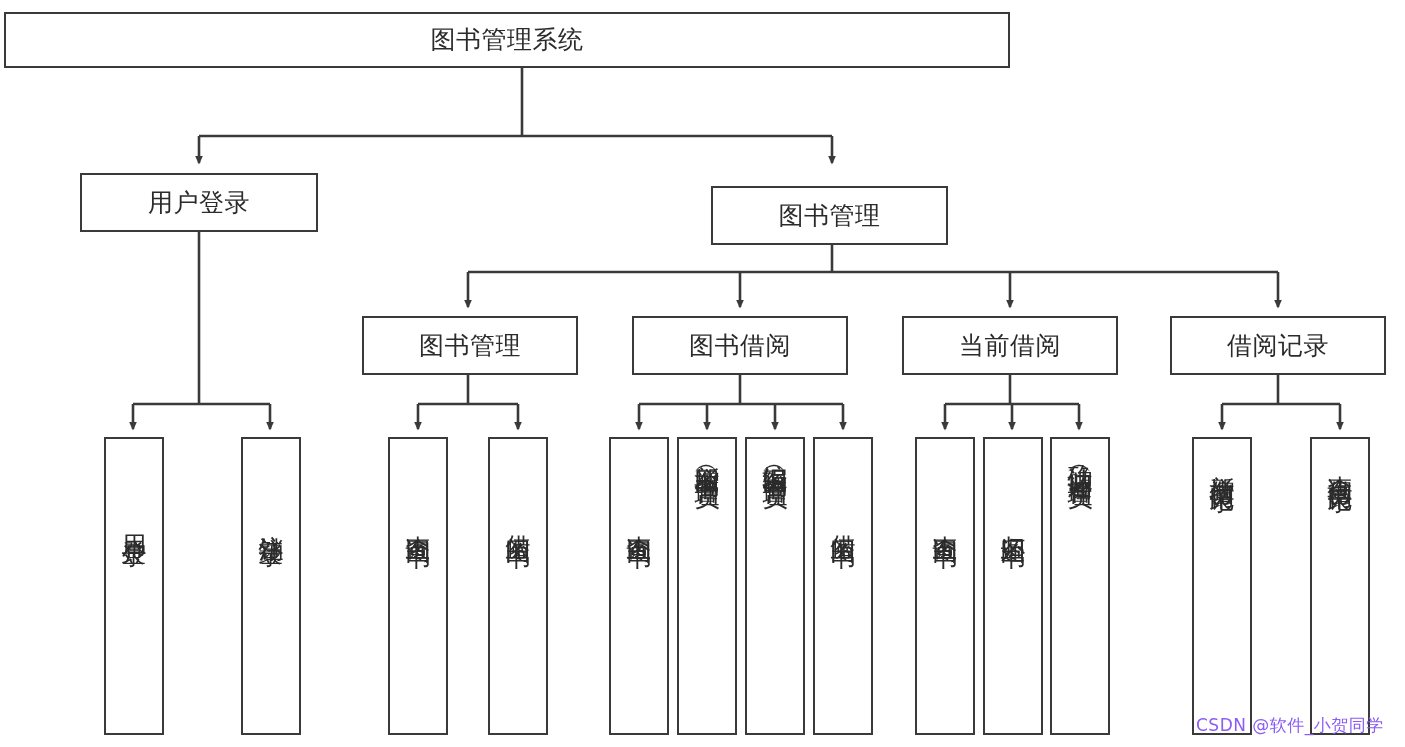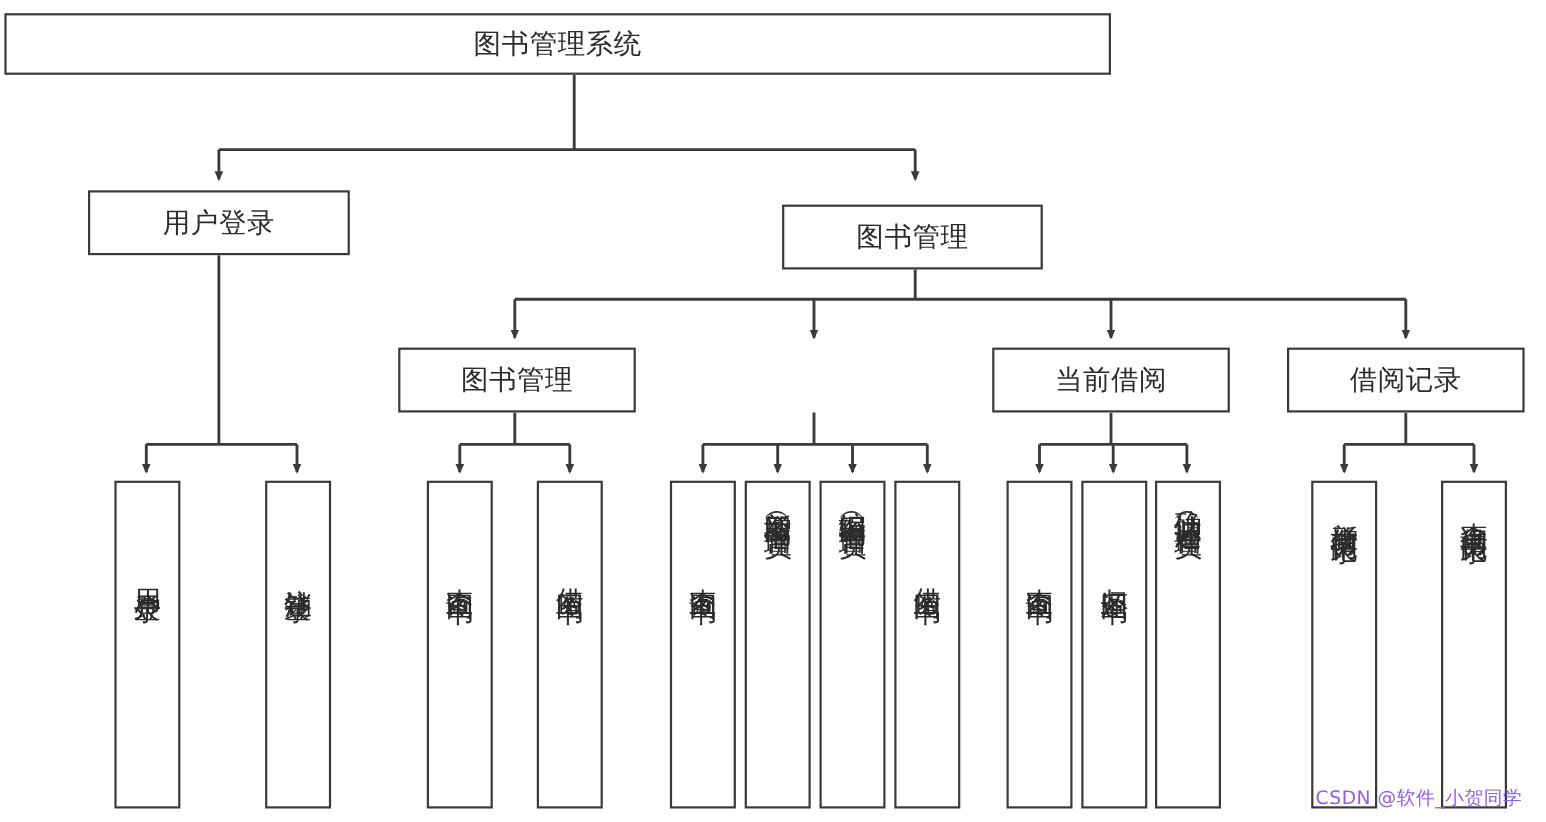--- a/index.html
+++ b/index.html
@@ -140,20 +140,23 @@
   <div class="node horiz" style="left:80px; top:173px; width:238px; height:59px;">
     <span class="node-label">用户登录</span>
   </div>
   <div class="node horiz" style="left:711px; top:186px; width:237px; height:59px;">
     <span class="node-label">图书管理</span>
   </div>
 
   <div class="node horiz" style="left:362px; top:316px; width:216px; height:59px;">
     <span class="node-label">图书管理</span>
   </div>
+  <div class="node horiz" style="left:632px; top:316px; width:216px; height:59px;">
+    <span class="node-label">图书借阅</span>
+  </div>
   <div class="node horiz" style="left:1170px; top:316px; width:216px; height:59px;">
     <span class="node-label">借阅记录</span>
   </div>
   <div class="node horiz" style="left:902px; top:316px; width:216px; height:59px;">
     <span class="node-label">当前借阅</span>
   </div>
 
   <div class="node vert pad-small" style="left:104px; top:437px; width:60px; height:298px;">
     <span class="node-label">用户登录</span>
   </div>

